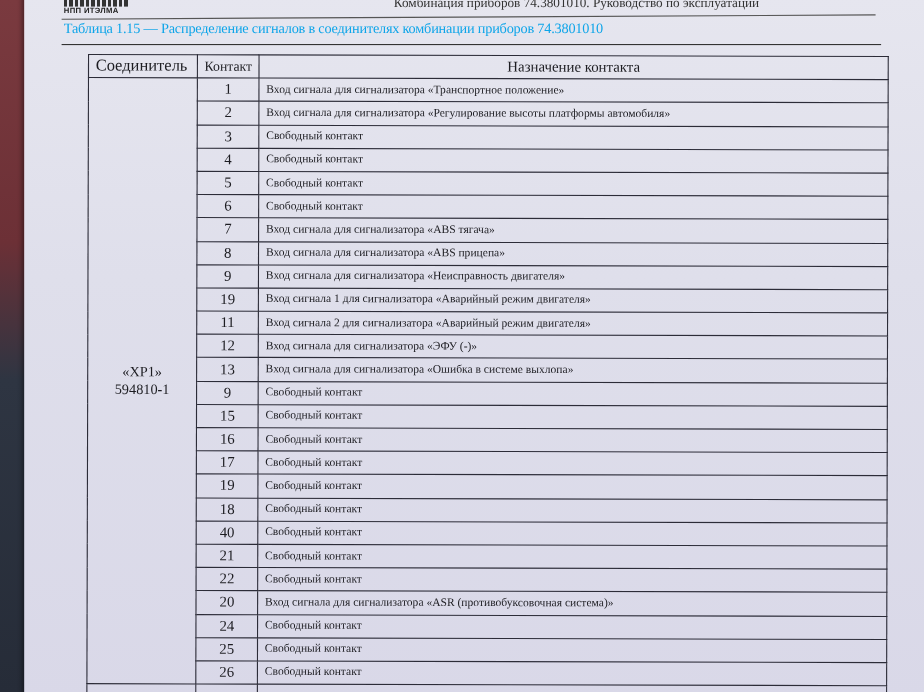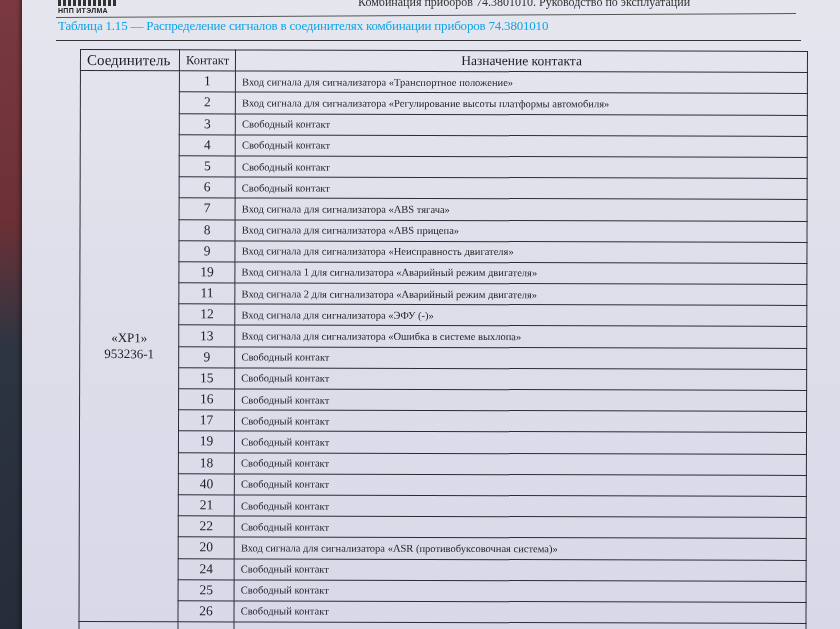--- a/index.html
+++ b/index.html
@@ -74,21 +74,21 @@
     <tr class="head-row">
       <th class="h-conn">Соединитель</th>
       <th class="h-contact">Контакт</th>
       <th class="h-purpose">Назначение контакта</th>
     </tr>
   </thead>
   <tbody id="tbody">
       <tr>
         <td class="c-conn" rowspan="26" style="padding-top: 0px; vertical-align: middle;">
           <div>«XP1»</div>
-          <div>953236-1</div>
+          <div>594810-1</div>
         </td>
         <td class="c-num">1</td>
         <td class="c-desc">Вход сигнала для сигнализатора «Транспортное положение»</td>
       </tr>
       <tr>
         <td class="c-num">2</td>
         <td class="c-desc">Вход сигнала для сигнализатора «Регулирование высоты платформы автомобиля»</td>
       </tr>
       <tr>
         <td class="c-num">3</td>

